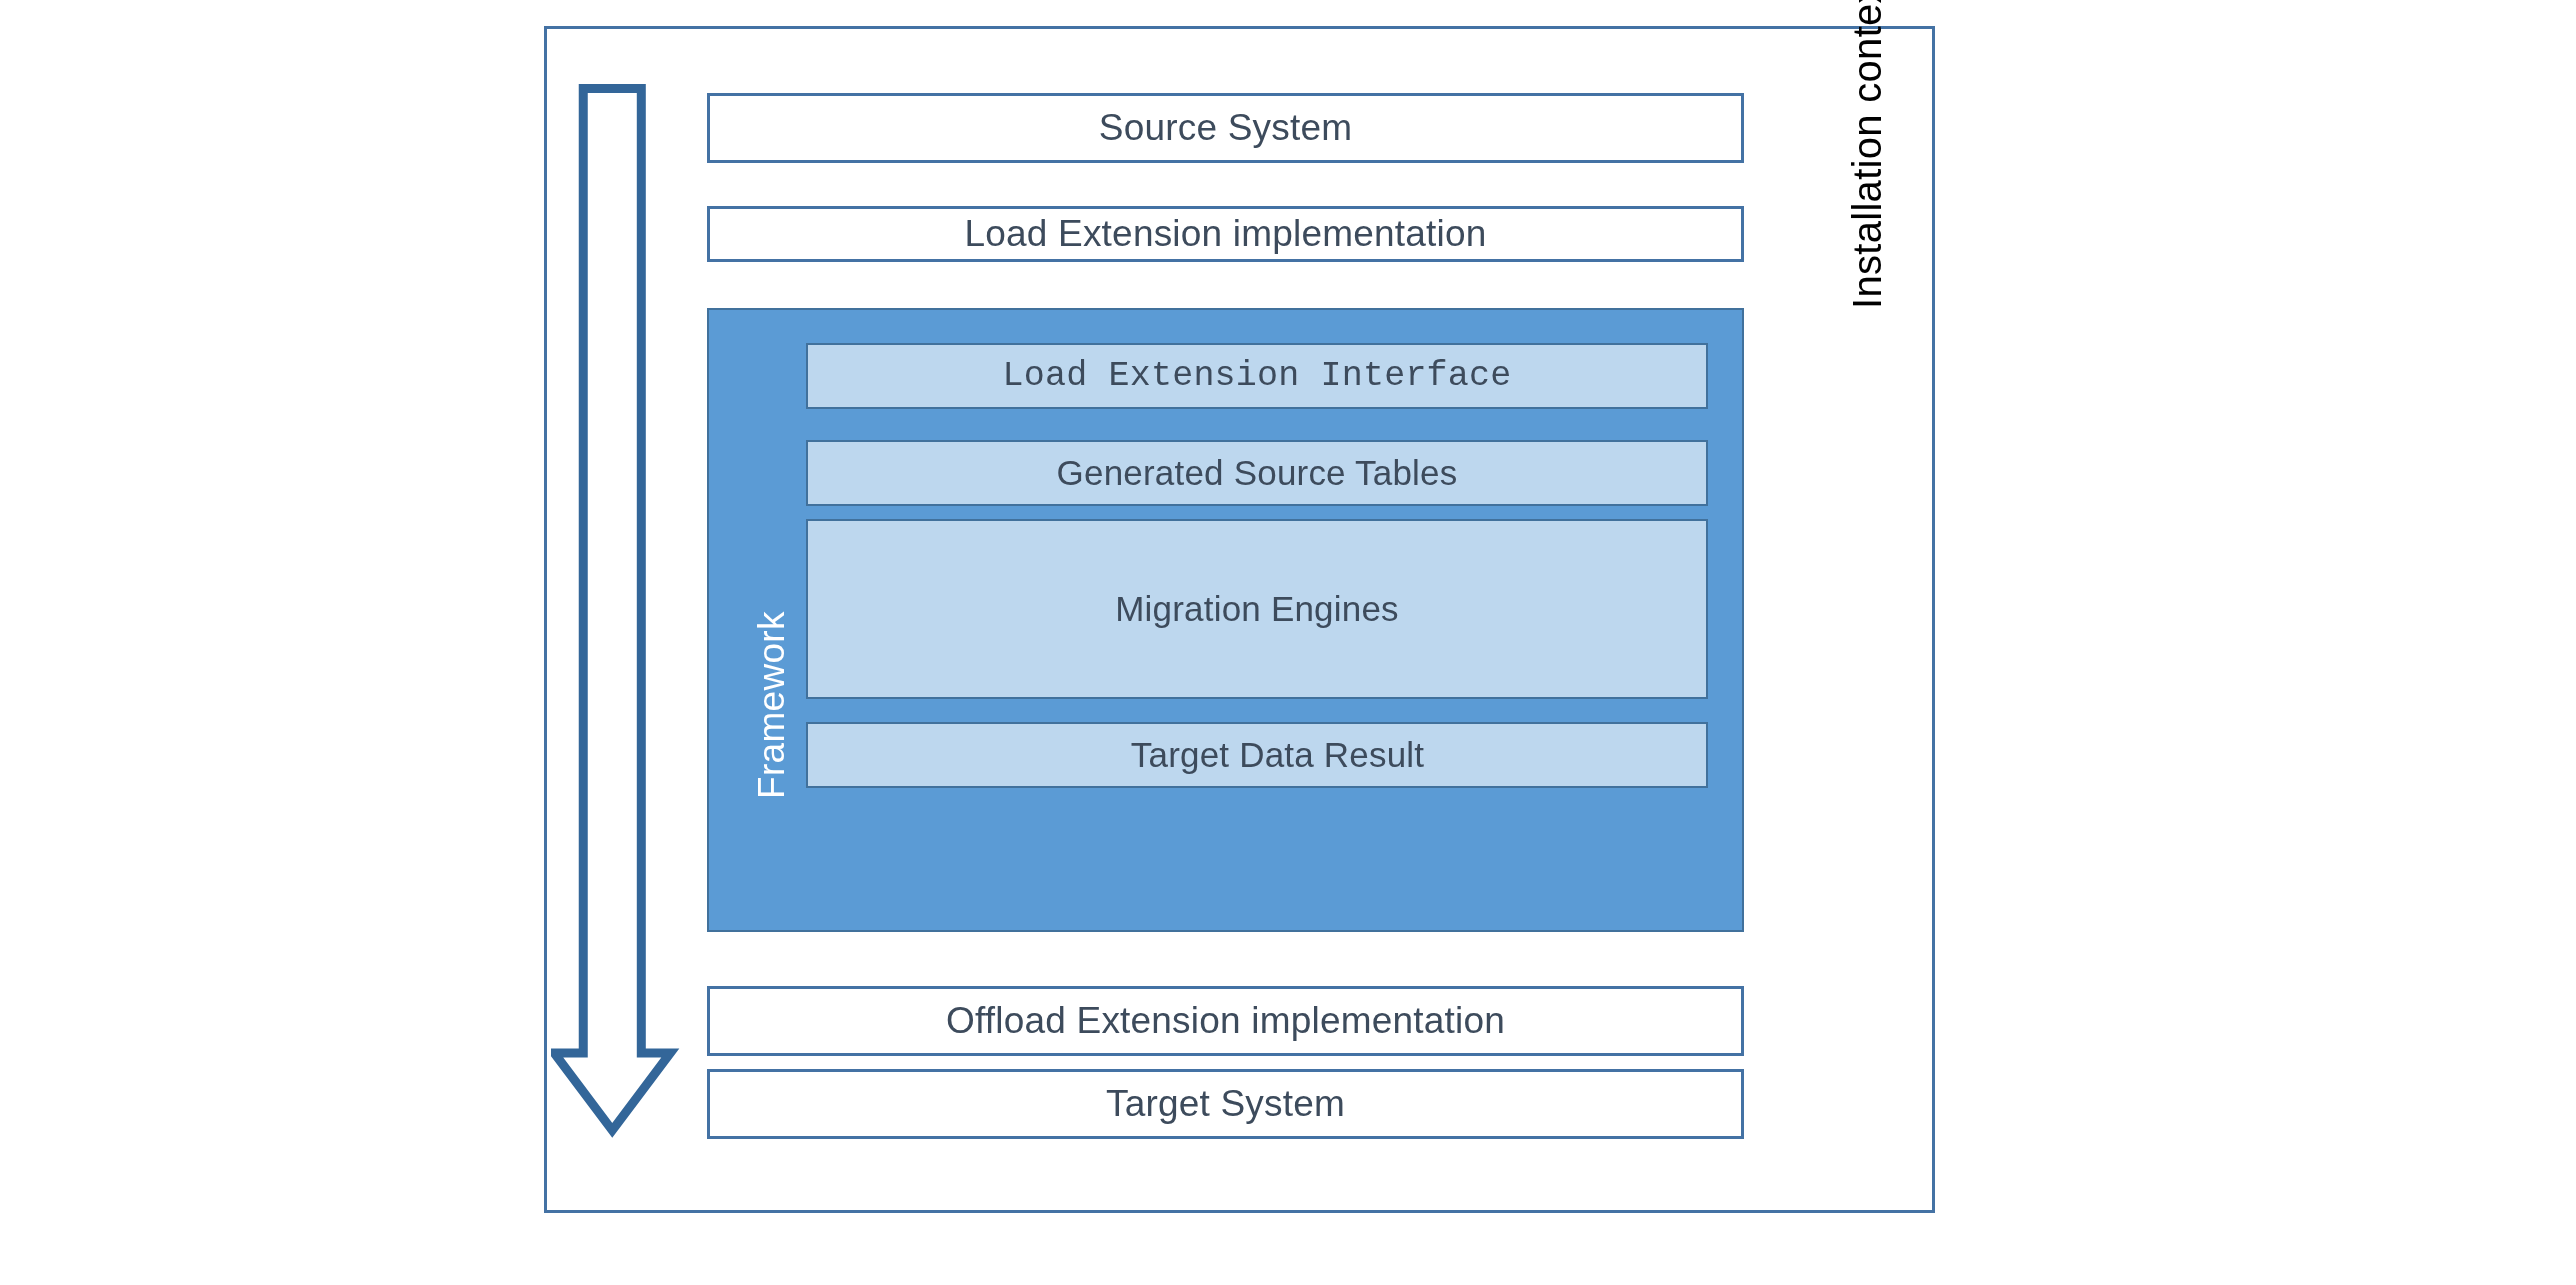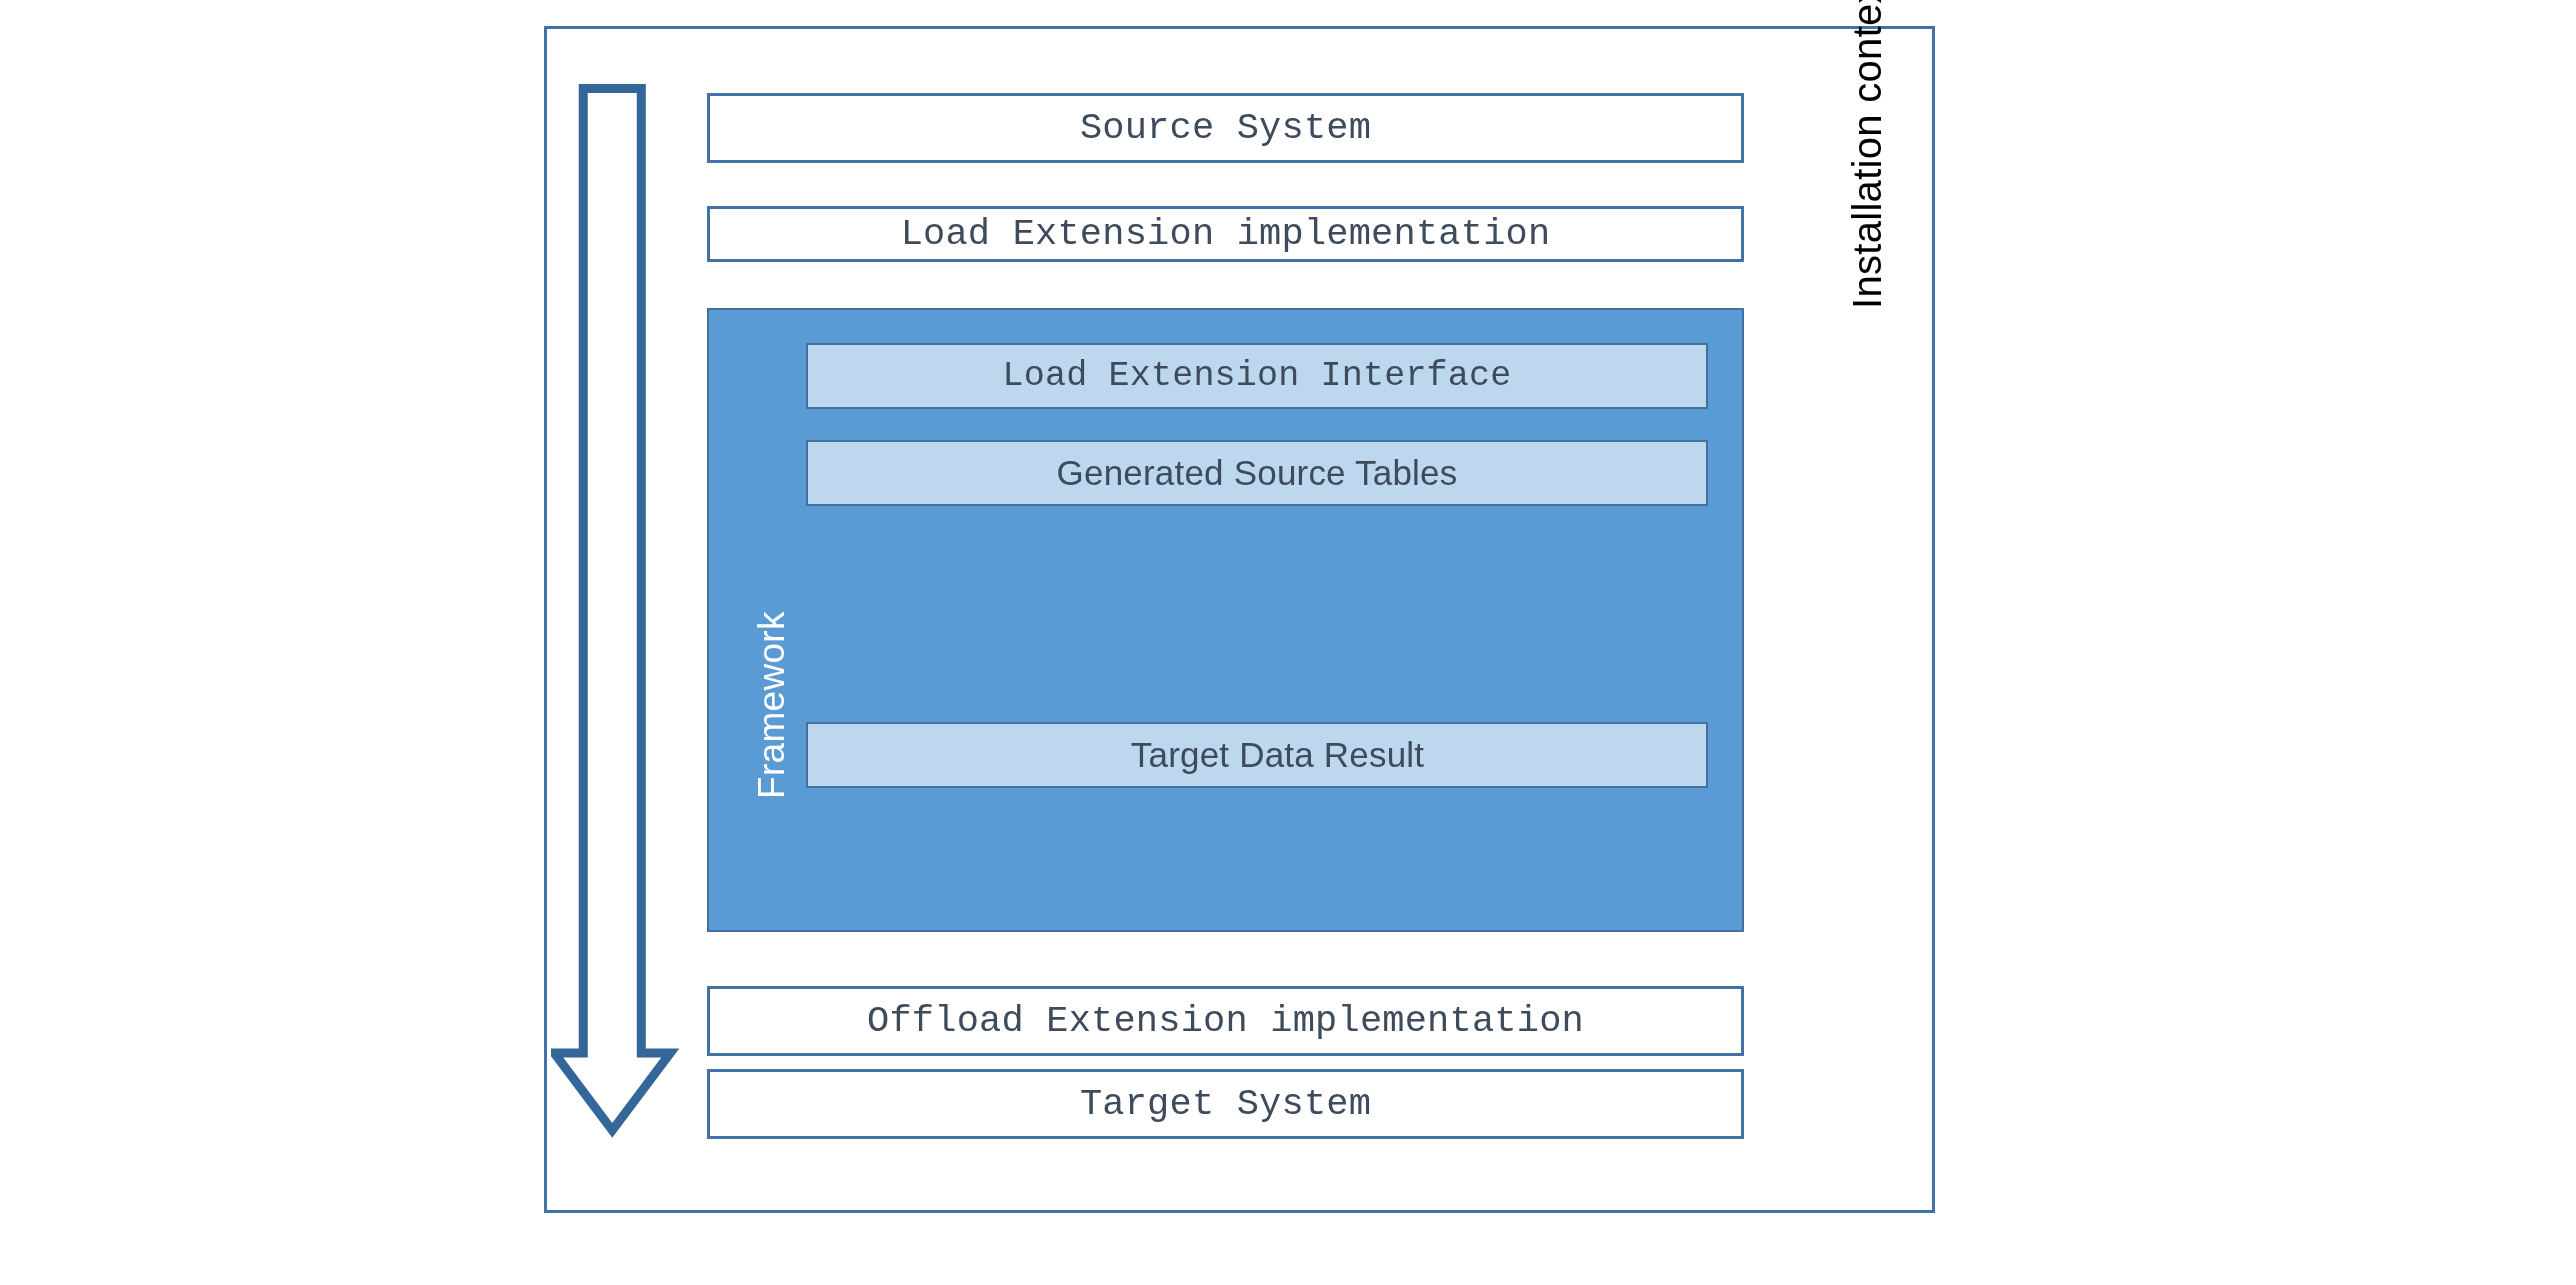--- a/index.html
+++ b/index.html
@@ -69,21 +69,20 @@
     border: 3.2px solid #4472A4;
     display: flex;
     align-items: center;
     justify-content: center;
   }
   .stack-box .label {
     font-size: 37px;
     color: #3D4B5C;
     white-space: nowrap;
     letter-spacing: 0.2px;
-    font-family: Liberation Mono, monospace;
   }
 
   .box-source-system  { left: 707px; top: 93px;  width: 1037px; height: 70px; }
   .box-load-ext-impl  { left: 707px; top: 206px;  width: 1037px; height: 56px; }
   .box-offload-impl   { left: 707px; top: 986px; width: 1037px; height: 70px; }
   .box-target-system  { left: 707px; top: 1069px; width: 1037px; height: 70px; }
 
   
   .framework-box {
     position: absolute;
@@ -171,20 +170,23 @@
     </div>
 
     <div class="fw-item fw-load-ext-iface">
       <span class="label">Load Extension Interface</span>
     </div>
 
     <div class="fw-item fw-gen-src-tables">
       <span class="label">Generated Source Tables</span>
     </div>
 
+    <div class="fw-item fw-migration-eng">
+      <span class="label">Migration Engines</span>
+    </div>
 
     <div class="fw-item fw-target-data">
       <span class="label">Target Data Result</span>
     </div>
 
 
   </div>
 
   <div class="stack-box box-offload-impl">
     <span class="label">Offload Extension implementation</span>

